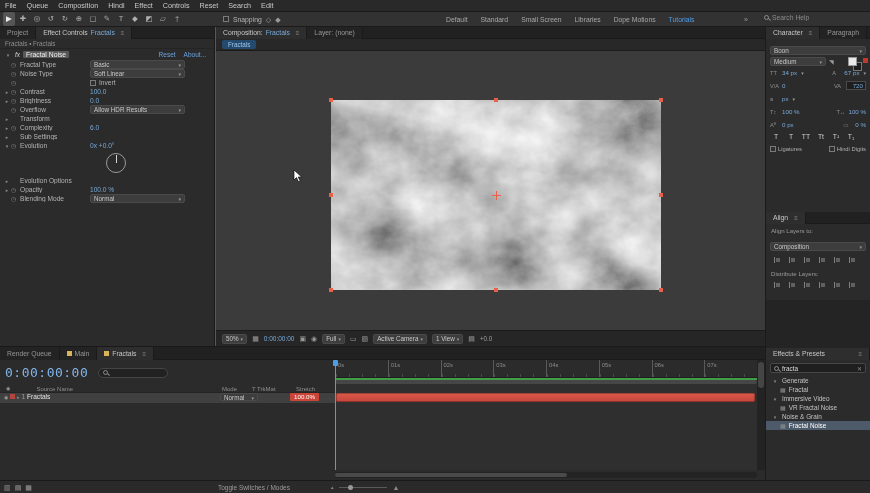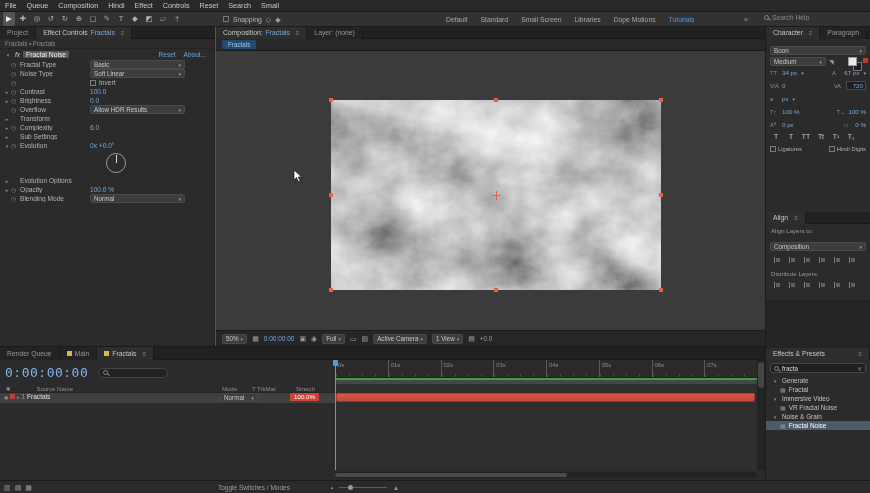--- a/index.html
+++ b/index.html
@@ -129,21 +129,21 @@
   <div class="abs flex" id="menubar" style="left:0;top:0;width:870px;height:12px">
     <div class="flex" style="height:100%">
         <span class="menu-item">File</span>
         <span class="menu-item">Queue</span>
         <span class="menu-item">Composition</span>
         <span class="menu-item">Hindi</span>
         <span class="menu-item">Effect</span>
         <span class="menu-item">Controls</span>
         <span class="menu-item">Reset</span>
         <span class="menu-item">Search</span>
-        <span class="menu-item">Small</span>
+        <span class="menu-item">Edit</span>
       </div>
   </div>
 
   <div class="abs flex" id="toolbar" style="left:0;top:12px;width:870px;height:15px">
     <div class="flex" style="gap:2px;padding-left:3px">
       <span class="tool activeT">▶</span>
       <span class="tool">✚</span>
       <span class="tool">◎</span>
       <span class="tool">↺</span>
       <span class="tool">↻</span>

